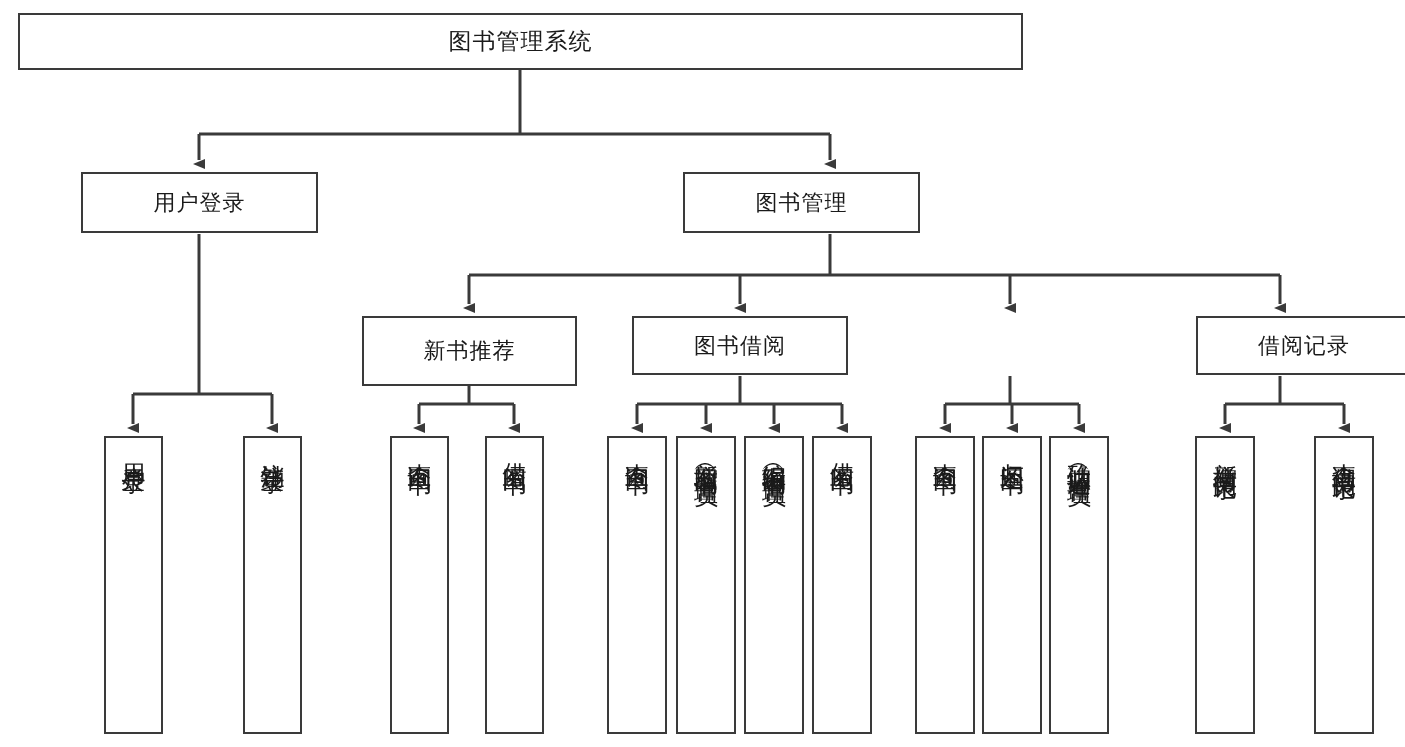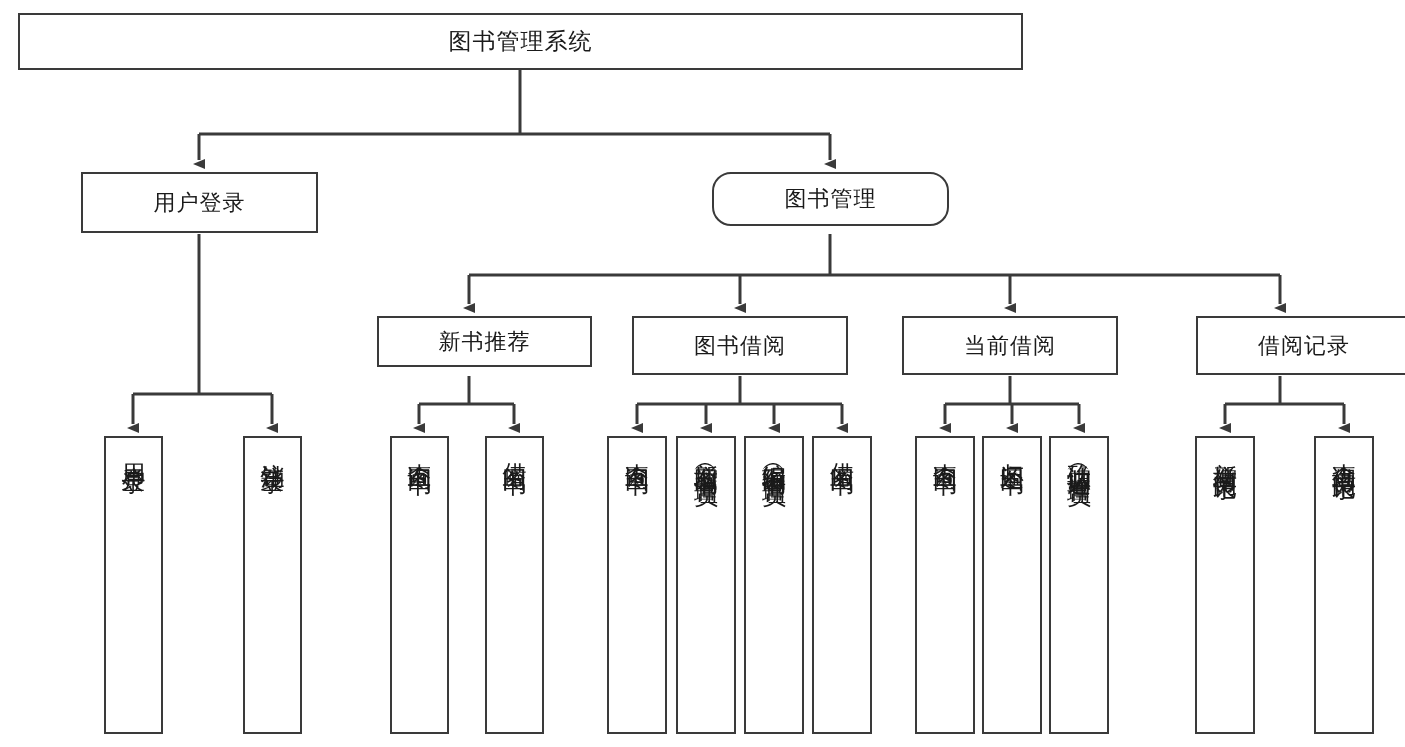--- a/index.html
+++ b/index.html
@@ -125,35 +125,32 @@
   </svg>
 
   <div class="node horiz root" style="left:18px; top:13px; width:1005px; height:57px;">
     <span class="label">图书管理系统</span>
   </div>
 
   <div class="node horiz" style="left:81px; top:172px; width:237px; height:61px;">
     <span class="label">用户登录</span>
   </div>
 
-  <div class="node horiz" style="left:712px; top:172px; width:237px; height:54px;border-radius:19px;">
+  <div class="node horiz" style="left:683px; top:172px; width:237px; height:61px;">
     <span class="label">图书管理</span>
   </div>
 
-  <div class="node horiz" style="left:362px; top:316px; width:215px; height:51px;margin-left:15px;">
+  <div class="node horiz" style="left:362px; top:316px; width:215px; height:70px;">
     <span class="label">新书推荐</span>
   </div>
 
   <div class="node horiz" style="left:632px; top:316px; width:216px; height:59px;">
     <span class="label">图书借阅</span>
   </div>
 
-  <div class="node horiz" style="left:902px; top:316px; width:216px; height:59px;">
-    <span class="label">当前借阅</span>
-  </div>
 
   <div class="node horiz" style="left:1172px; top:316px; width:216px; height:59px;margin-left:24px;">
     <span class="label">借阅记录</span>
   </div>
 
   <div class="node vert" style="left:104px; top:436px; width:59px; height:298px;">
     <span class="label">用户登录</span>
   </div>
 
   <div class="node vert" style="left:243px; top:436px; width:59px; height:298px;">

